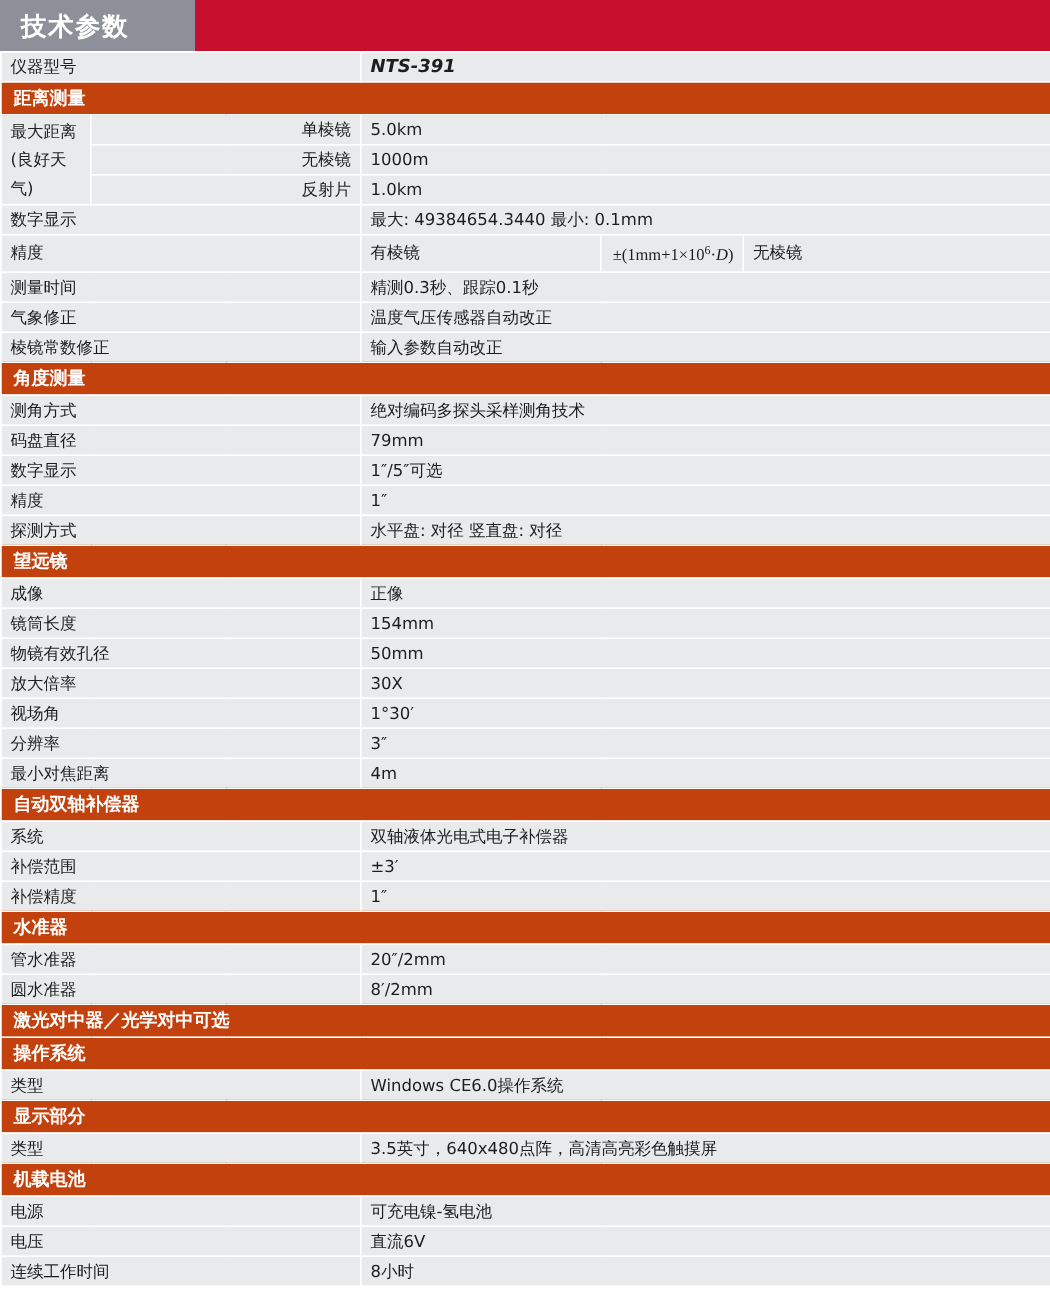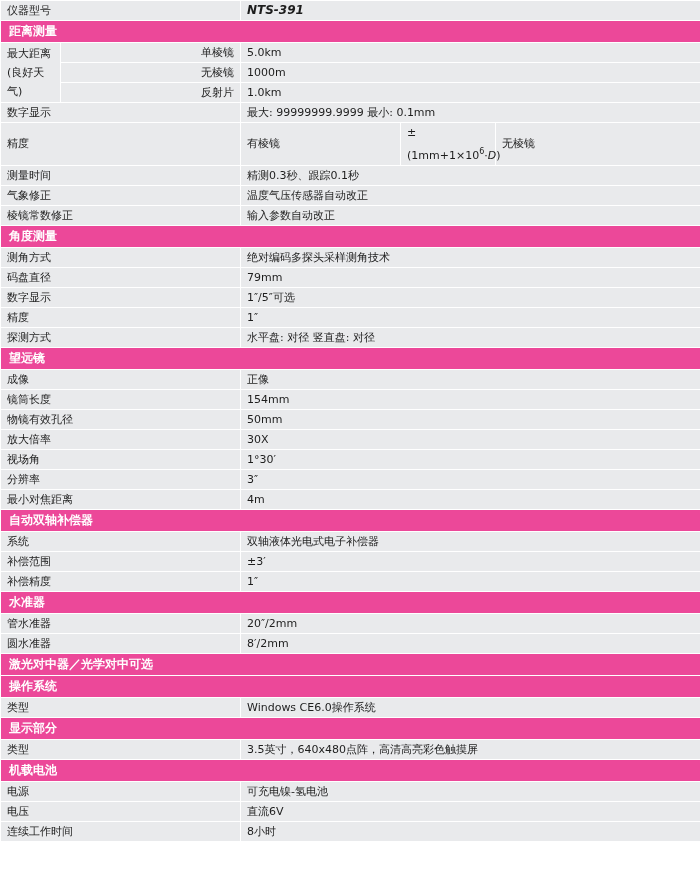--- a/index.html
+++ b/index.html
@@ -57,21 +57,21 @@
     border: 1px solid #ffffff;
     padding: 0 6px;
     height: 19px;
     line-height: 19px;
     vertical-align: middle;
     font-size: 11px;
     background: #e9eaec;
   }
   
   tr.section td {
-    background: #ec4899;
+    background: #c2410c;
     color: #ffffff;
     font-weight: bold;
     font-size: 12px;
     height: 21px;
     line-height: 21px;
     padding-left: 8px;
   }
   
   td.label {
     background: #dfe0e3;
@@ -93,29 +93,35 @@
     font-weight: bold;
     font-style: italic;
     font-size: 12px;
   }
   td.rowspan-label {
     background: #dfe0e3;
     padding-left: 8px;
     line-height: 14px;
     vertical-align: middle;
   }
-  td.center { text-align: left; padding-left: 0; }
+  td.center { text-align: right; padding-left: 0; font-family: Liberation Serif, serif; }
   .sup { font-size: 8px; vertical-align: super; }
   .ital { font-style: italic; }
 </style>
 </head>
 <body>
 
 <div class="page">
 
+  <div class="banner">
+    <div class="banner-left">
+      <span class="banner-title">技术参数</span>
+    </div>
+    <div class="banner-right"></div>
+  </div>
 
   <table class="spec">
     <colgroup>
       <col style="width:60px">
       <col style="width:90px">
       <col style="width:90px">
       <col style="width:160px">
       <col style="width:95px">
       <col style="width:205px">
     </colgroup>
@@ -142,21 +148,21 @@
         <td class="sublabel" colspan="2">无棱镜</td>
         <td class="value" colspan="3">1000m</td>
       </tr>
       <tr>
         <td class="sublabel" colspan="2">反射片</td>
         <td class="value" colspan="3">1.0km</td>
       </tr>
 
       <tr>
         <td class="label" colspan="3">数字显示</td>
-        <td class="value" colspan="3">最大: 99999999.9999    最小: 0.1mm</td>
+        <td class="value" colspan="3">最大: 49384654.3440    最小: 0.1mm</td>
       </tr>
 
       <tr>
         <td class="label" colspan="3">精度</td>
         <td class="value">有棱镜</td>
         <td class="value center">
           <span>±</span><span>(1mm+1×10</span><span class="sup">6</span><span>·</span><span class="ital">D</span><span>)</span>
         </td>
         <td class="value" style="width:0">无棱镜</td>
       </tr>

